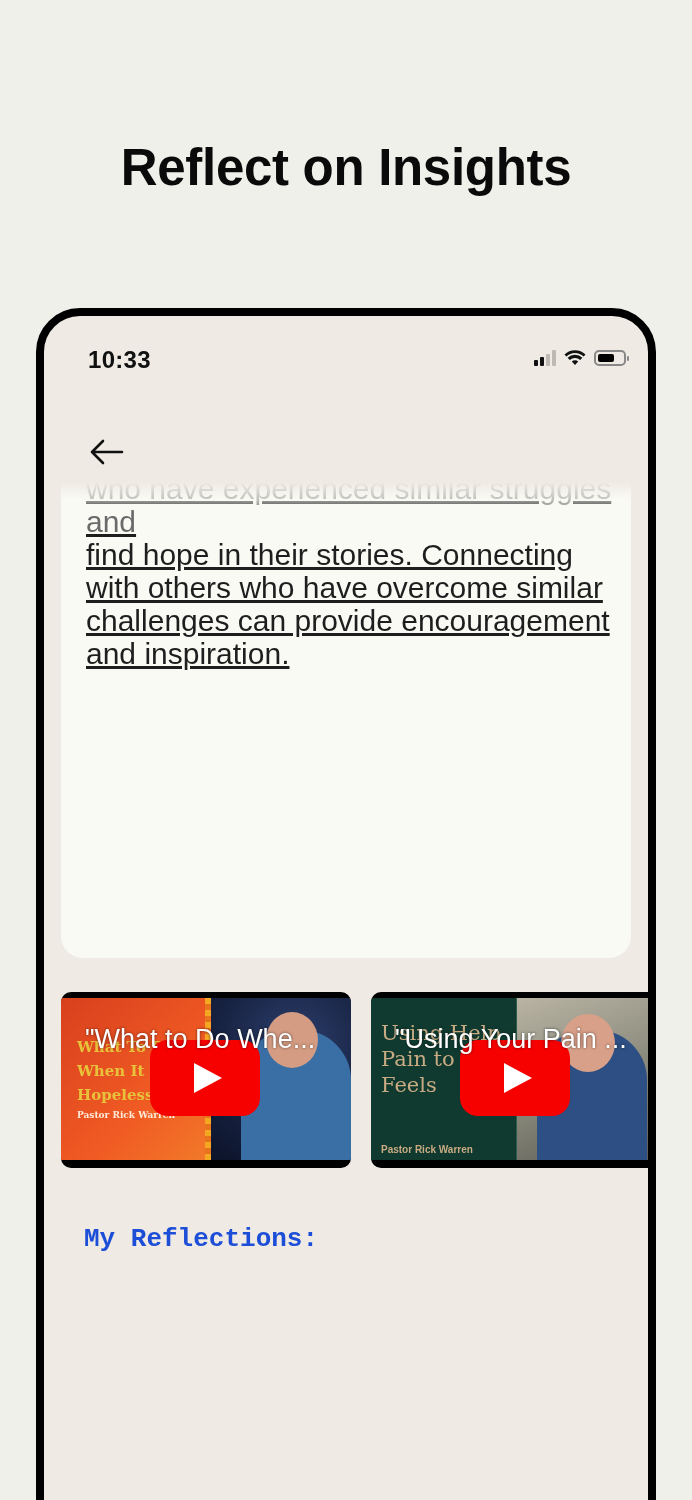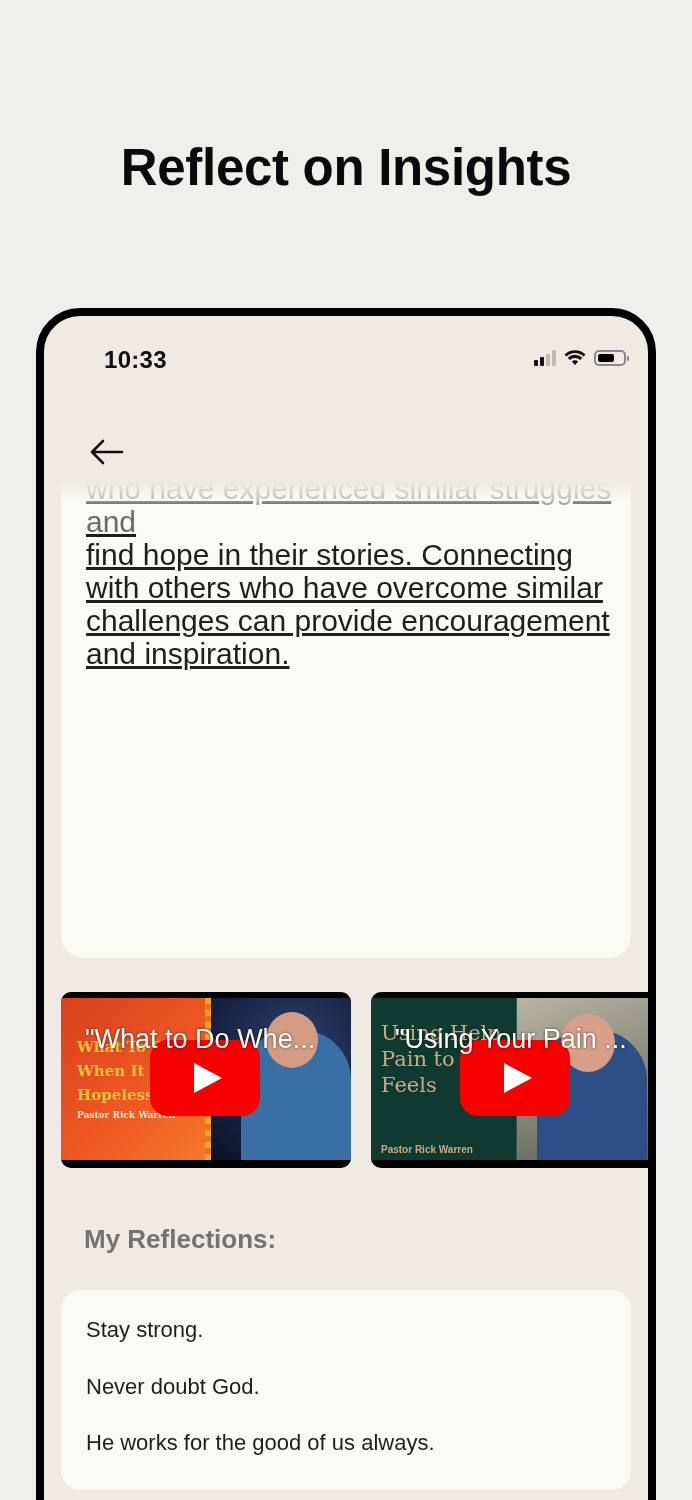--- a/index.html
+++ b/index.html
@@ -14,21 +14,21 @@
       position: absolute; top: 138px; left: 0; width: 692px;
       text-align: center; font-size: 51px; font-weight: 700; color: #0a0a0a;
       letter-spacing: -0.3px;
     }
     .phone {
       position: absolute; left: 36px; top: 308px; width: 620px; height: 1260px;
       border: 8px solid #000; border-radius: 44px;
       background: #efebe4; overflow: hidden;
     }
     .status {
-      position: absolute; top: 0; left: 16px; right: 0; height: 80px;
+      position: absolute; top: 0; left: 0; right: 0; height: 80px;
     }
     .time {
       position: absolute; left: 44px; top: 30px;
       font-size: 24px; font-weight: 700; color: #111; letter-spacing: 0.3px;
     }
     .status-icons {
       position: absolute; right: 22px; top: 33px; display: flex; align-items: center; gap: 8px;
     }
     .signal { display: flex; align-items: flex-end; gap: 2px; height: 16px; }
     .signal span { display: block; width: 4px; border-radius: 1px; background: #111; }
@@ -105,21 +105,21 @@
     .yt-play .tri {
       width: 0; height: 0; border-top: 15px solid transparent; border-bottom: 15px solid transparent;
       border-left: 28px solid #fff; margin-left: 6px;
     }
     .video-title {
       position: absolute; left: 24px; top: 32px; right: 20px;
       color: #fff; font-size: 27px; white-space: nowrap; overflow: hidden; text-overflow: ellipsis;
       text-shadow: 0 0 3px rgba(0,0,0,0.6);
     }
     .section-title {
-      position: absolute; left: 40px; top: 908px; font-size: 26px; font-weight: 700; color: #737373;
+      position: absolute; left: 40px; top: 908px; font-size: 26px; font-weight: 700; color: #1d4ed8; font-family: Liberation Mono, monospace;
     }
     .reflect-card {
       position: absolute; left: 17px; top: 974px; width: 570px; height: 200px;
       background: #fafaf5; border-radius: 20px; padding: 26px 25px;
     }
     .reflect-card p { font-size: 22px; line-height: 28px; margin-bottom: 28.5px; color: #1e1e1e; }
   </style>
 </head>
 <body>
 
@@ -198,19 +198,14 @@
         </div>
         <div class="yt-play">
             <div class="tri"></div>
           </div>
         <div class="video-title">"Using Your Pain ...</div>
       </div>
     </div>
 
     <h2 class="section-title">My Reflections:</h2>
 
-    <div class="reflect-card">
-      <p>Stay strong.</p>
-      <p>Never doubt God.</p>
-      <p>He works for the good of us always.</p>
-    </div>
   </div>
 </div>
 
 </body></html>

